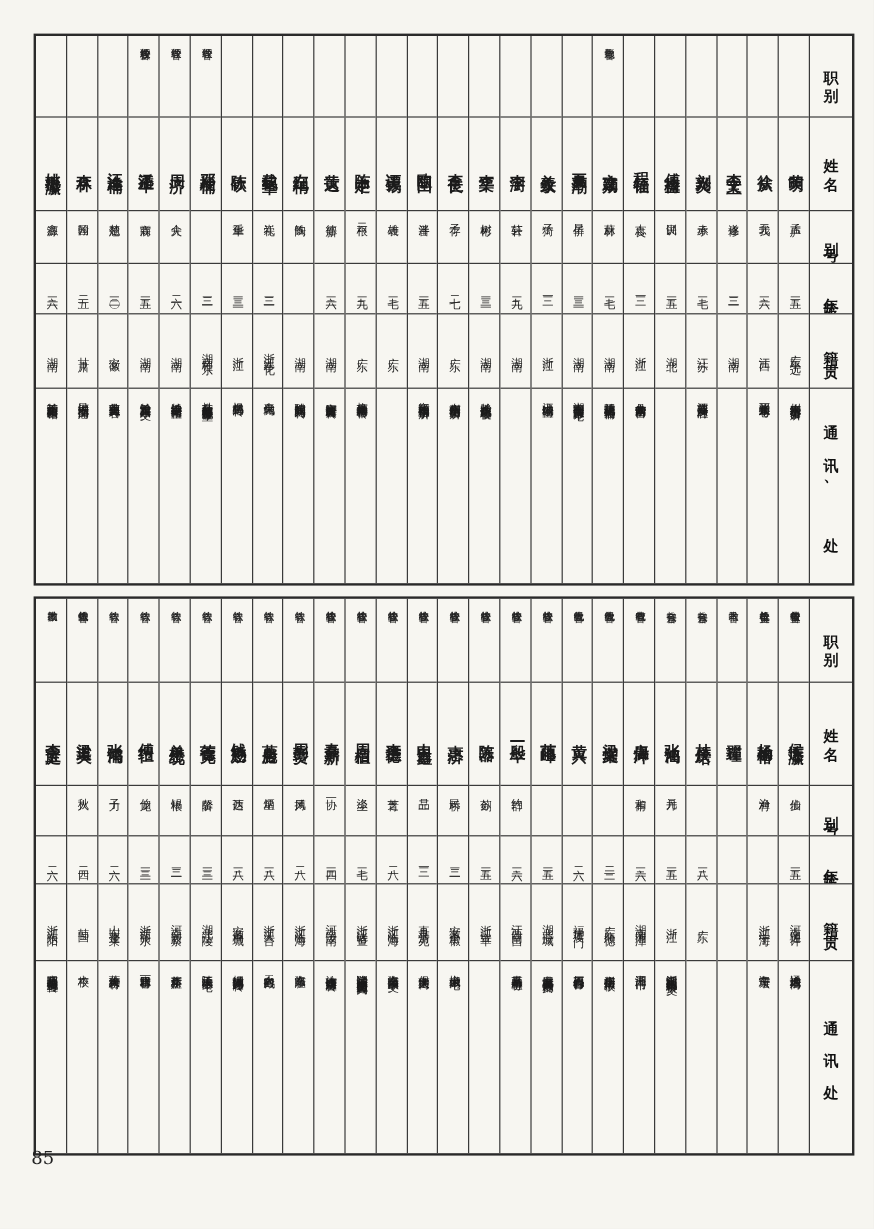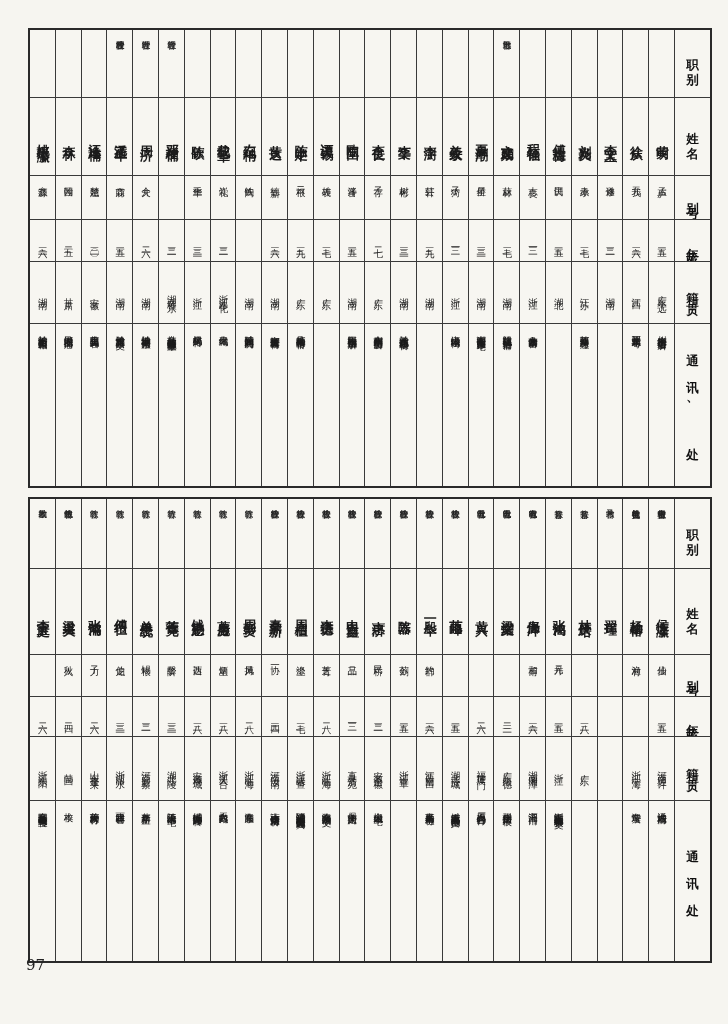--- a/index.html
+++ b/index.html
@@ -506,14 +506,14 @@
       </div>
       <div class="vcol">
         <div class="cell r1">技术助教</div>
         <div class="cell r2">李宝庭</div>
         <div class="cell r3"></div>
         <div class="cell r4">二六</div>
         <div class="cell r5">浙江东阳</div>
         <div class="cell r6">东阳县照墙后乾茂宝号转</div>
       </div>
     </div>
-  <div class="page-number">97</div>
+  <div class="page-number">85</div>
 </div>
 
 </body></html>

